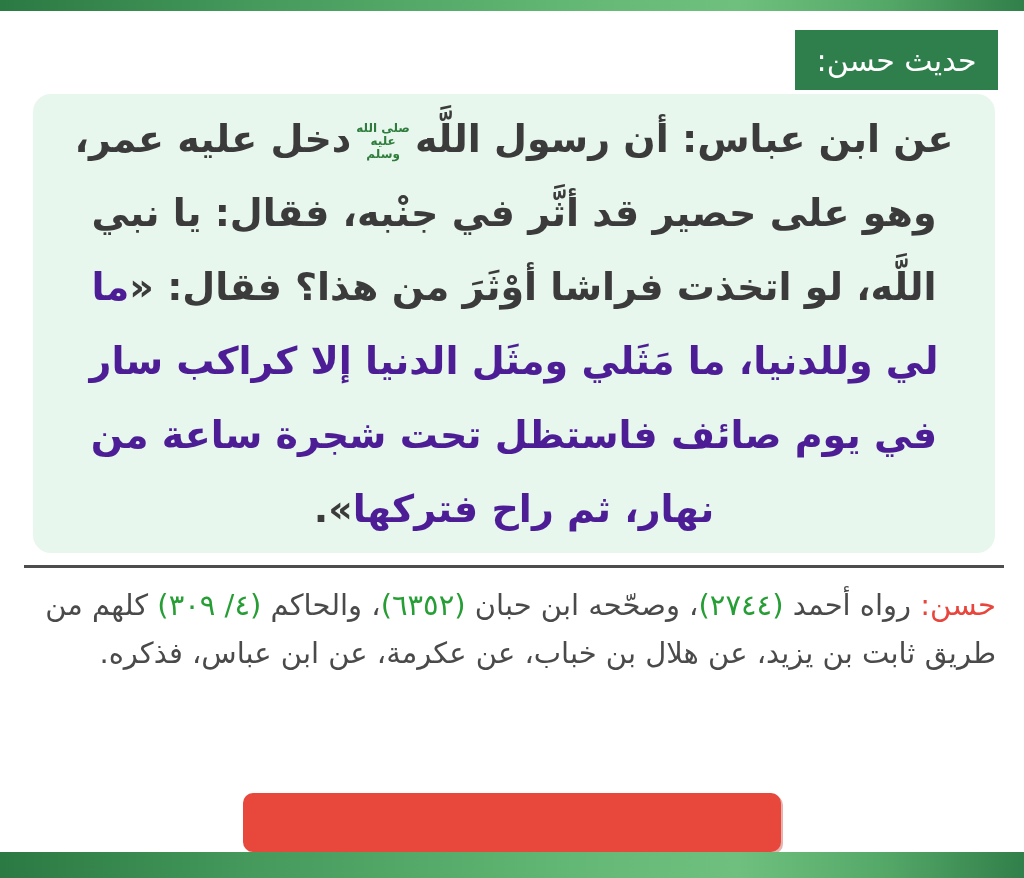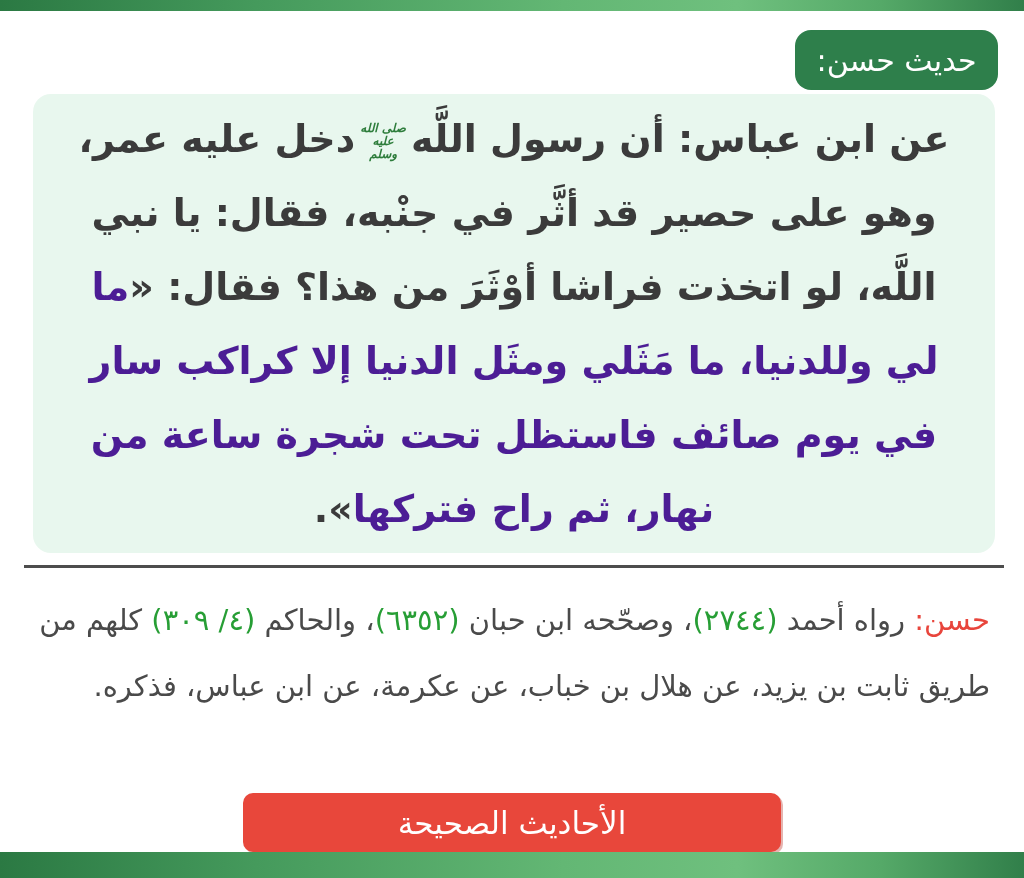--- a/index.html
+++ b/index.html
@@ -16,21 +16,21 @@
     position: absolute; left: 0; width: 1024px;
     background: linear-gradient(to right, #2b7943 0%, #459a5c 25%, #63b774 55%, #6fc07e 72%, #55a968 86%, #317f4a 100%);
   }
   .gradient-bar.top { top: 0; height: 11px; }
   .gradient-bar.bottom { top: 852px; height: 26px; }
 
   
   .badge {
     position: absolute; top: 30px; right: 26px;
     width: 203px; height: 60px;
-    background: #2e7f4b; border-radius: 16px;
+    background: #2e7f4b; border-radius: 0;
     color: #ffffff; font-size: 30px;
     display: flex; align-items: center; justify-content: center;
     direction: rtl;
   }
 
   
   .hadith-box {
     position: absolute; top: 94px; left: 33px;
     width: 962px; height: 459px;
     background: #e8f7ee; border-radius: 18px;
@@ -39,36 +39,36 @@
   }
   .hadith-text {
     direction: rtl; text-align: center;
     font-size: 38px; font-weight: bold; line-height: 74px;
     color: #3b3b3b; margin: 0;
   }
   .quote-blue { color: #4c1d95; }
   .sas {
     display: inline-block; vertical-align: middle;
     font-size: 12px; line-height: 13px; font-weight: bold;
-    color: #2e7d3c; text-align: center; margin: 0 5px; font-style: italic;
+    color: #2e7d3c; text-align: center; margin: 0 5px;
   }
   .sas span { display: block; }
 
   
   .separator {
     position: absolute; top: 565px; left: 24px;
     width: 980px; height: 3px; background: #4d4d4d;
   }
 
   
   .takhrij {
     position: absolute; top: 581px; left: 28px; right: 28px;
     direction: rtl; text-align: right;
-    font-size: 29px; line-height: 66px; color: #4a4a4a;
-    margin: 6px;
+    font-size: 29px; line-height: 48px; color: #4a4a4a;
+    margin: 0;
   }
   .grade-red { color: #e8453c; }
   .ref-green { color: #279e35; }
 
   
   .banner {
     position: absolute; top: 793px; left: 243px;
     width: 538px; height: 59px;
     background: #e8473b; border-radius: 10px;
     color: #ffffff; font-size: 31px;
@@ -91,18 +91,17 @@
 
   <div class="hadith-box">
     <p class="hadith-text"><span>عن ابن عباس: أن رسول اللَّه</span><span class="sas"><span>صلى الله</span><span>عليه</span><span>وسلم</span></span><span>دخل عليه عمر، وهو على حصير قد أثَّر في جنْبه، فقال: يا نبي اللَّه، لو اتخذت فراشا أوْثَرَ من هذا؟ فقال: «</span><span class="quote-blue">ما لي وللدنيا، ما مَثَلي ومثَل الدنيا إلا كراكب سار في يوم صائف فاستظل تحت شجرة ساعة من نهار، ثم راح فتركها</span><span>».</span></p>
   </div>
 
   <div class="separator"></div>
 
   <p class="takhrij"><span class="grade-red">حسن:</span><span> رواه أحمد </span><span class="ref-green">(٢٧٤٤)</span><span>، وصحّحه ابن حبان </span><span class="ref-green">(٦٣٥٢)</span><span>، والحاكم </span><span class="ref-green">(٤/ ٣٠٩)</span><span> كلهم من طريق ثابت بن يزيد، عن هلال بن خباب، عن عكرمة، عن ابن عباس، فذكره.</span></p>
 
   <div class="banner">
-    <span>الأحاديث الصحيحة</span>
   </div>
 
   <div class="gradient-bar bottom"></div>
 
 </div>
 
 </body></html>

